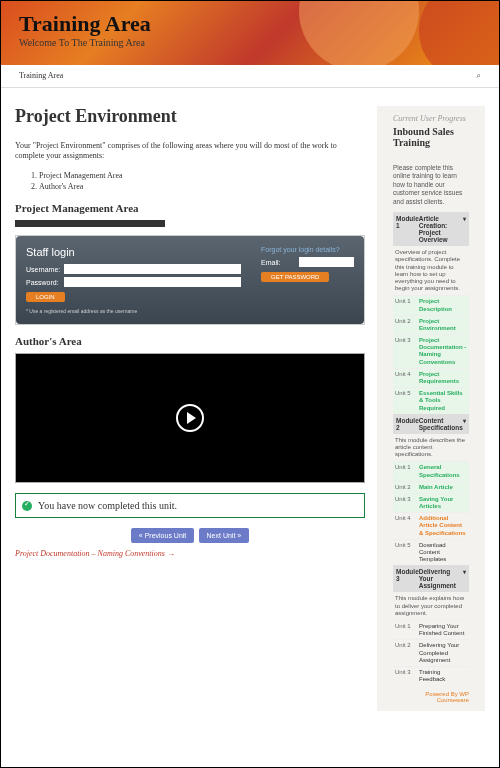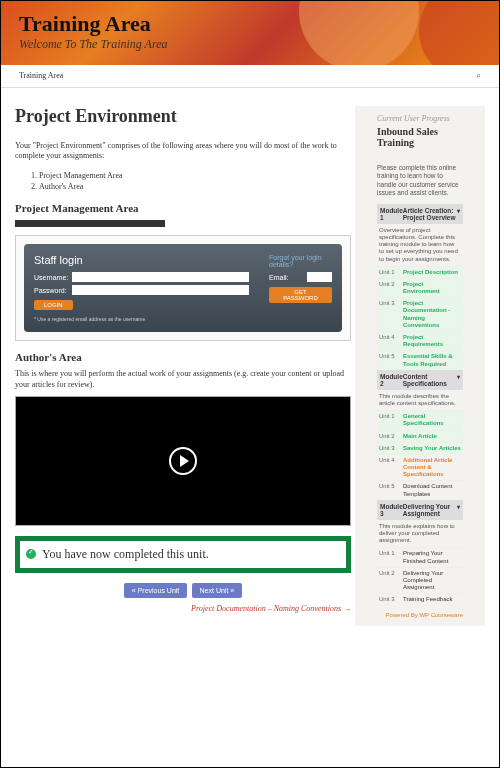--- a/index.html
+++ b/index.html
@@ -1,52 +1,52 @@
 <!DOCTYPE html>
 <html><head>
 <meta charset="utf-8">
 <style>
 *{margin:0;padding:0;box-sizing:border-box}
 body{font-family:Georgia,serif;font-size:9px;color:#333;background:#fff;border:1px solid #000;width:500px;height:768px;overflow:hidden}
 .header{height:64px;background:linear-gradient(135deg,#d94e1f 0%,#e67e22 25%,#c0392b 55%,#f39c12 100%);position:relative;padding:10px 18px;overflow:hidden}
 .header::before{content:"";position:absolute;width:120px;height:120px;border-radius:50%;background:rgba(244,164,96,0.5);top:-50px;right:80px}
 .header::after{content:"";position:absolute;width:100px;height:100px;border-radius:50%;background:rgba(200,60,30,0.6);top:-20px;right:-20px}
 .site-title{font-size:22px;font-weight:bold;color:#111;position:relative;z-index:1}
-.site-sub{font-style:italic;font-size:12px;color:#333;position:relative;z-index:1}
+.site-sub{font-size:10px;color:#333;position:relative;z-index:1}
 .nav{background:#fff;border-bottom:1px solid #ddd;padding:6px 18px;display:flex;justify-content:space-between;font-size:8px}
-.layout{display:flex;padding:18px 14px;gap:4px}
+.layout{display:flex;padding:18px 14px;gap:12px}
 .main{flex:1;min-width:0}
 .page-title{font-size:18px;font-weight:bold;margin-bottom:14px}
 .intro{font-size:8px;margin-bottom:8px;line-height:1.3}
 .olist{margin-left:24px;font-size:8px;margin-bottom:10px;line-height:1.4}
 .h2{font-size:11px;font-weight:bold;margin:8px 0 6px}
 .p{font-size:8px;line-height:1.3;margin-bottom:6px}
 .redact{background:#333;height:7px;width:150px;margin-bottom:8px}
-.staff-login{border:1px solid #ccc;padding:8px;margin:6px 0 10px;background:#fafafa}
+.staff-login{border:1px solid #ccc;margin:6px 0 10px;background:#fafafa}
 .sl-inner{background:linear-gradient(#5a6570,#3a4550);border-radius:4px;padding:10px;display:flex;gap:20px;color:#fff;font-family:Arial,sans-serif}
 .sl-left{flex:1}
 .sl-title{font-size:11px;color:#fff;margin-bottom:6px}
 .sl-row{display:flex;align-items:center;margin-bottom:3px;font-size:7px}
 .sl-row label{width:38px}
 .sl-row input{flex:1;height:10px;border:none;background:#fff}
 .sl-btn{background:#e67e22;border:none;color:#fff;font-size:6px;padding:2px 10px;margin-top:2px;border-radius:2px}
 .sl-right{flex:1;font-size:7px}
 .sl-right-title{color:#8ab4d8;margin-bottom:4px;font-size:7px}
 .sl-right input{width:90%;height:10px;border:none}
 .sl-fine{font-size:5px;color:#ccc;margin-top:6px}
 .video{background:#000;height:130px;border:1px solid #aaa;display:flex;align-items:center;justify-content:center;margin:4px 0 10px}
 .play{width:28px;height:28px;border:2px solid #fff;border-radius:50%;display:flex;align-items:center;justify-content:center}
 .play::after{content:"";border-left:9px solid #fff;border-top:6px solid transparent;border-bottom:6px solid transparent;margin-left:2px}
-.complete{border:5px solid #15803d;padding:6px;font-size:12px;display:flex;align-items:center;gap:6px;margin-bottom:10px}
+.complete{border:1px solid #15803d;padding:6px;font-size:10px;display:flex;align-items:center;gap:6px;margin-bottom:10px}
 .check{width:10px;height:10px;background:#27ae60;border-radius:50%;position:relative}
 .check::after{content:"✓";color:#fff;font-size:7px;position:absolute;left:2px;top:-1px}
 .btns{text-align:center;margin-bottom:6px}
 .btn{display:inline-block;background:#6b7bc7;color:#fff;font-size:7px;padding:4px 8px;font-family:Arial,sans-serif;border-radius:2px;margin:0 1px}
-.nextlink{text-align:right;font-style:italic;color:#c0392b;font-size:8px}
-.sidebar{width:130px;background:#f4f2ef;padding:8px 22px;font-family:Arial,sans-serif}
+.nextlink{text-align:left;font-style:italic;color:#c0392b;font-size:8px}
+.sidebar{width:108px;background:#f4f2ef;padding:8px 16px;font-family:Arial,sans-serif}
 .sb-prog{font-style:italic;color:#999;font-size:8px;margin-bottom:3px;font-family:Georgia,serif}
 .sb-title{font-size:10px;font-weight:bold;margin-bottom:16px;font-family:Georgia,serif}
 .sb-desc{font-size:6.5px;line-height:1.3;margin-bottom:6px;color:#555}
 .mod-head{background:#ddd;font-size:6.5px;padding:3px;font-weight:bold;display:flex;position:relative}
 .mod-head .ml{width:28px}
 .mod-head::after{content:"▾";position:absolute;right:3px;font-size:6px}
 .mod-desc{font-size:6px;padding:3px 2px;line-height:1.2;color:#555}
 .unit{display:flex;font-size:6px;padding:2px 2px;border-top:1px solid #eee}
 .unit .ul{width:24px;color:#666}
 .unit .ut{flex:1;line-height:1.2}
@@ -98,21 +98,20 @@
           <div class="sl-right-title">Forgot your login details?</div>
           <div class="sl-row">
               <label>Email:</label>
               <input style="">
             </div>
           <button class="sl-btn" style="background:#e67e22">GET PASSWORD</button>
         </div>
       </div>
     </div>
     <h2 class="h2">Author's Area</h2>
-    <p class="p">This is where you will perform the actual work of your assignments (e.g. create your content or upload your articles for review).</p>
     <div class="video">
         <div class="play"></div>
       </div>
     <div class="complete">
       <span class="check"></span>
       <span>You have now completed this unit.</span>
     </div>
     <div class="btns">
       <span class="btn">« Previous Unit</span>
       <span class="btn">Next Unit »</span>

